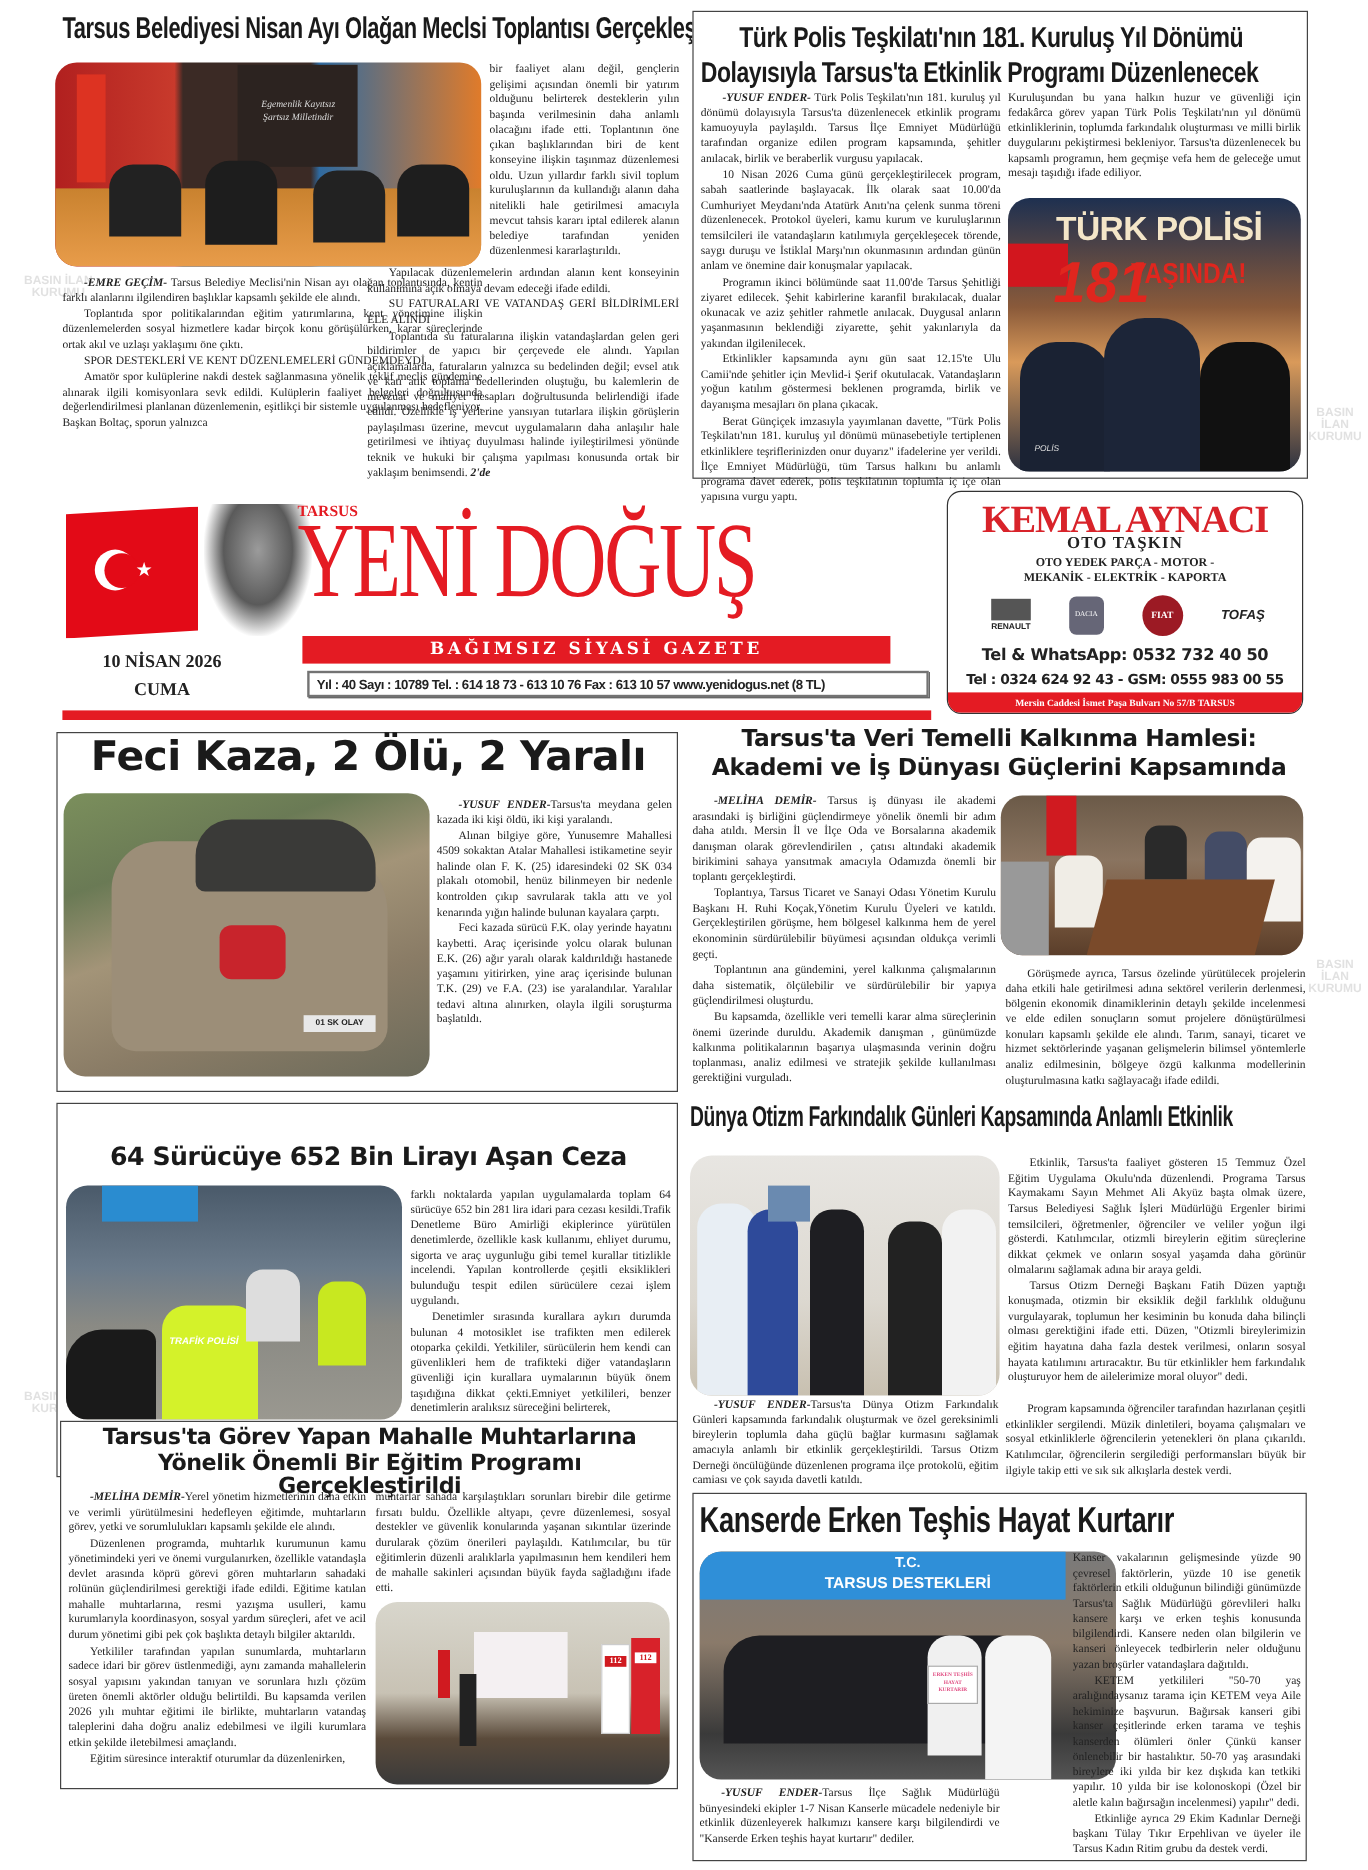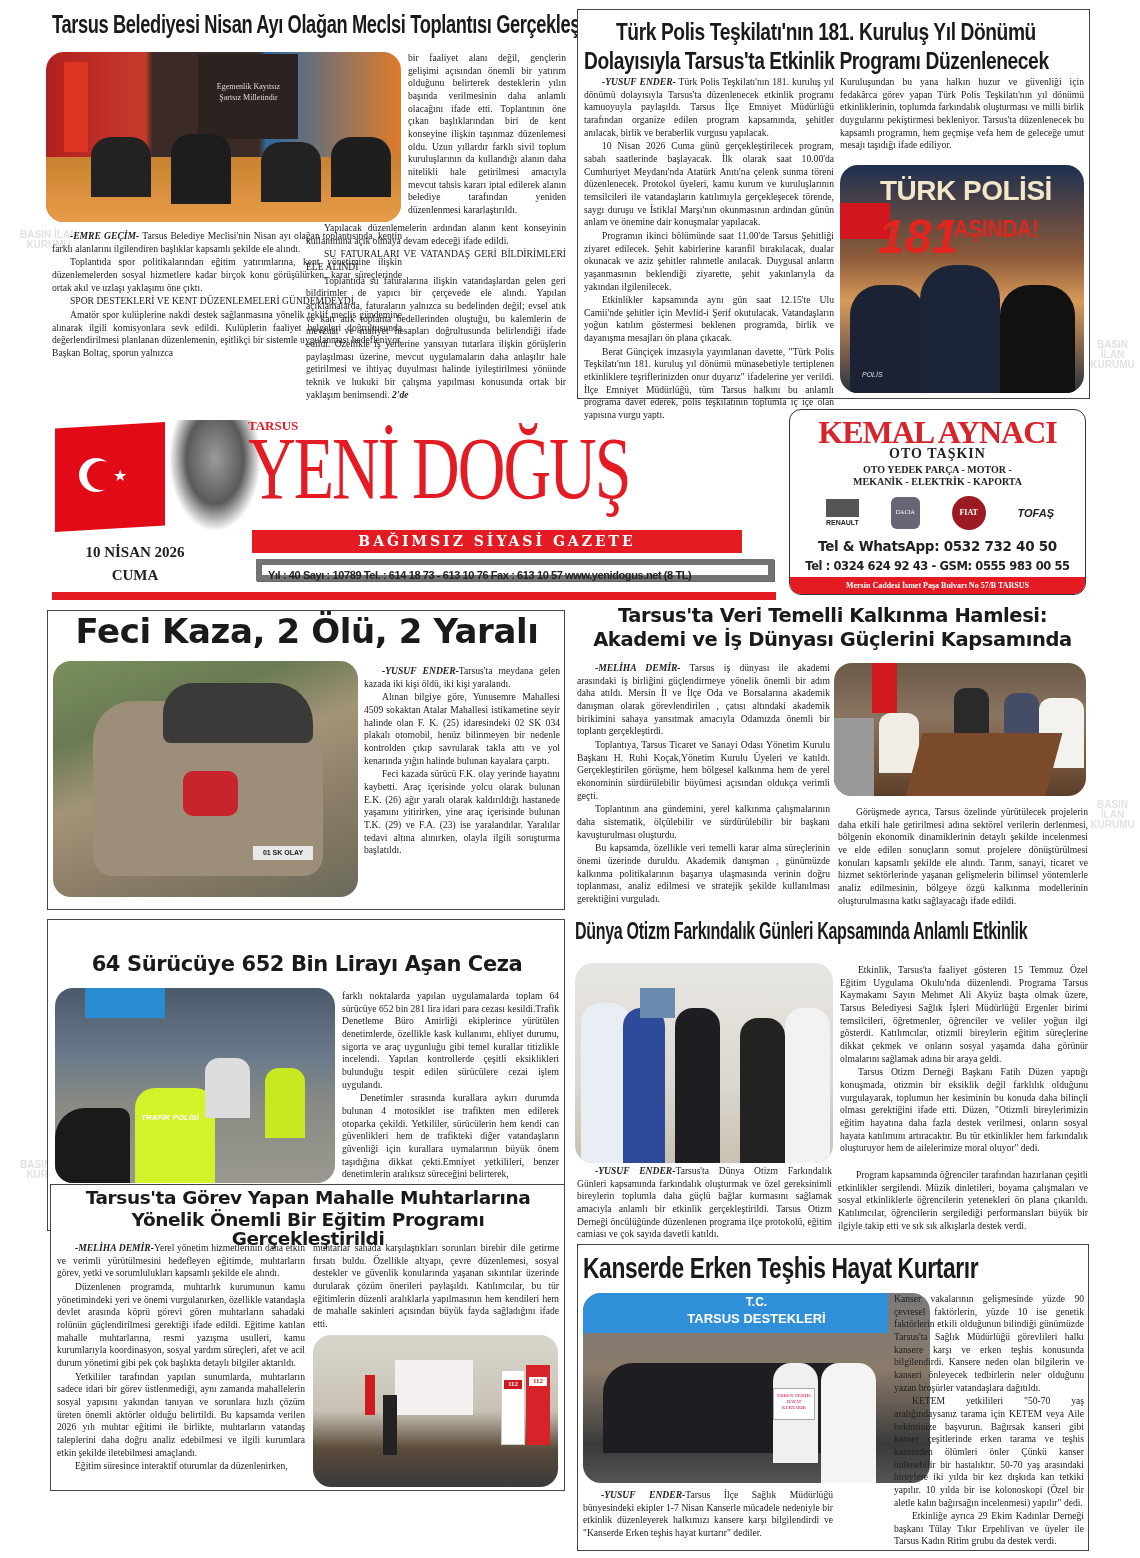--- a/index.html
+++ b/index.html
@@ -27,21 +27,21 @@
 <div class="watermark" style="left:20px;top:230px;"><span>BASIN İLAN</span><br><span>KURUMU</span></div>
 <div class="watermark" style="left:1085px;top:340px;"><span>BASIN İLAN</span><br><span>KURUMU</span></div>
 <div class="watermark" style="left:1085px;top:800px;"><span>BASIN İLAN</span><br><span>KURUMU</span></div>
 <div class="watermark" style="left:20px;top:1160px;"><span>BASIN İLAN</span><br><span>KURUMU</span></div>
 
 <div>
   <div class="abs head-cond" style="left:52px;top:8px;font-size:25px;transform:scaleX(0.73);">Tarsus Belediyesi Nisan Ayı Olağan Meclsi Toplantısı Gerçekleştirdi</div>
   <div class="photo" style="left:46px;top:52px;width:355px;height:170px;background:linear-gradient(90deg,#b1201f 0%,#c83a2c 28%,#3b2a25 30%,#3b2a25 60%,#2f6aa0 62%,#e07b2a 100%);">
     <div class="abs" style="left:0;right:0;bottom:0;height:65px;background:linear-gradient(#c9822f,#e89c4a);"></div>
     <div class="abs" style="left:152px;top:2px;width:100px;height:85px;background:#2c2320;"></div>
-    <div class="abs" style="left:160px;top:30px;width:85px;color:#ddd;font-size:8px;text-align:center;">Egemenlik Kayıtsız Şartsız Milletindir</div>
+    <div class="abs" style="left:160px;top:30px;width:85px;color:#ddd;font-style:italic;font-size:8px;text-align:center;">Egemenlik Kayıtsız Şartsız Milletindir</div>
     <div class="abs" style="left:45px;top:85px;width:60px;height:60px;background:#222;border-radius:20px 20px 0 0;"></div>
     <div class="abs" style="left:125px;top:82px;width:60px;height:70px;background:#1d1d1d;border-radius:20px 20px 0 0;"></div>
     <div class="abs" style="left:215px;top:90px;width:60px;height:60px;background:#222;border-radius:20px 20px 0 0;"></div>
     <div class="abs" style="left:285px;top:85px;width:60px;height:60px;background:#1e1e1e;border-radius:20px 20px 0 0;"></div>
     <div class="abs" style="left:18px;top:10px;width:24px;height:90px;background:#d32;"></div>
   </div>
   <div class="col" style="left:52px;top:230px;width:350px;">
     <p><span class="byline">-EMRE GEÇİM-</span><span> Tarsus Belediye Meclisi'nin Nisan ayı olağan toplantısında, kentin farklı alanlarını ilgilendiren başlıklar kapsamlı şekilde ele alındı.</span></p>
     <p>Toplantıda spor politikalarından eğitim yatırımlarına, kent yönetimine ilişkin düzenlemelerden sosyal hizmetlere kadar birçok konu görüşülürken, karar süreçlerinde ortak akıl ve uzlaşı yaklaşımı öne çıktı.</p>
     <p class="sub">SPOR DESTEKLERİ VE KENT DÜZENLEMELERİ GÜNDEMDEYDİ</p>
@@ -89,21 +89,21 @@
     <div class="abs" style="left:58px;top:46px;color:#fff;font-size:16px;line-height:1;">★</div>
   </div>
   <div class="abs" style="left:170px;top:420px;width:90px;height:110px;background:radial-gradient(ellipse at 50% 35%,#9b9b9b 0%,#5a5a5a 45%,rgba(255,255,255,0) 72%);"></div>
   <div class="abs" style="left:248px;top:417px;color:#e41b23;font-weight:bold;font-size:13px;font-family:'Liberation Serif',serif;">TARSUS</div>
   <div class="abs mast-title" style="left:248px;top:424px;font-size:66px;">YENİ DOĞUŞ</div>
   <div class="redbar" style="left:252px;top:530px;width:490px;height:23px;">
     <div style="color:#fff;font-family:'DejaVu Serif',serif;font-weight:bold;font-size:14px;text-align:center;line-height:23px;letter-spacing:3px;">BAĞIMSIZ SİYASİ GAZETE</div>
   </div>
   <div class="abs" style="left:60px;top:543px;width:150px;text-align:center;font-weight:bold;font-size:15px;font-family:'Liberation Serif',serif;">10 NİSAN 2026</div>
   <div class="abs" style="left:60px;top:566px;width:150px;text-align:center;font-weight:bold;font-size:15px;font-family:'Liberation Serif',serif;">CUMA</div>
-  <div class="abs" style="left:256px;top:559px;width:518px;height:22px;border:6px solid #737373;box-shadow:1px 1px 0 #666;font-weight:bold;font-size:11px;line-height:20px;padding-left:6px;white-space:nowrap;font-family:'Liberation Sans',sans-serif;letter-spacing:-0.4px;">Yıl : 40 Sayı : 10789  Tel. : 614 18 73 - 613 10 76 Fax : 613 10 57  www.yenidogus.net  (8 TL)</div>
+  <div class="abs" style="left:256px;top:559px;width:518px;height:22px;border:2px solid #737373;box-shadow:1px 1px 0 #666;font-weight:bold;font-size:11px;line-height:20px;padding-left:6px;white-space:nowrap;font-family:'Liberation Sans',sans-serif;letter-spacing:-0.4px;">Yıl : 40 Sayı : 10789  Tel. : 614 18 73 - 613 10 76 Fax : 613 10 57  www.yenidogus.net  (8 TL)</div>
   <div class="redbar" style="left:52px;top:592px;width:724px;height:8px;"></div>
 </div>
 
 <div class="ad" style="left:789px;top:409px;width:297px;height:186px;">
   <div class="abs" style="left:0;right:0;top:1px;text-align:center;color:#d8232a;font-family:'Liberation Serif',serif;font-weight:bold;font-size:32px;letter-spacing:-1px;">KEMAL AYNACI</div>
   <div class="abs" style="left:0;right:0;top:35px;text-align:center;font-family:'Liberation Serif',serif;font-weight:bold;font-size:14px;letter-spacing:1px;">OTO TAŞKIN</div>
   <div class="abs" style="left:0;right:0;top:53px;text-align:center;font-family:'Liberation Serif',serif;font-weight:bold;font-size:10px;">OTO YEDEK PARÇA - MOTOR -</div>
   <div class="abs" style="left:0;right:0;top:65px;text-align:center;font-family:Liberation Serif, serif;font-weight:bold;font-size:10px;">MEKANİK - ELEKTRİK - KAPORTA</div>
   <div class="abs" style="left:20px;top:82px;width:260px;height:42px;display:flex;justify-content:space-around;align-items:center;">
     <span style="font-size:7px;font-weight:bold;font-family:'Liberation Sans',sans-serif;border-top:18px solid #555;padding-top:1px;">RENAULT</span>
@@ -130,21 +130,21 @@
     <p>Feci kazada sürücü F.K. olay yerinde hayatını kaybetti. Araç içerisinde yolcu olarak bulunan E.K. (26) ağır yaralı olarak kaldırıldığı hastanede yaşamını yitirirken, yine araç içerisinde bulunan T.K. (29) ve F.A. (23) ise yaralandılar. Yaralılar tedavi altına alınırken, olayla ilgili soruşturma başlatıldı.</p>
   </div>
 </div>
 
 <div>
   <div class="abs head-black" style="left:575px;top:606px;width:515px;font-size:19.5px;">Tarsus'ta Veri Temelli Kalkınma Hamlesi:</div>
   <div class="abs head-black" style="left:575px;top:630px;width:515px;font-size:19.5px;">Akademi ve İş Dünyası Güçlerini Kapsamında</div>
   <div class="col" style="left:577px;top:662px;width:253px;">
     <p><span class="byline">-MELİHA DEMİR-</span><span> Tarsus iş dünyası ile akademi arasındaki iş birliğini güçlendirmeye yönelik önemli bir adım daha atıldı.  Mersin İl ve İlçe Oda ve Borsalarına akademik danışman olarak görevlendirilen , çatısı altındaki akademik birikimini sahaya yansıtmak amacıyla Odamızda önemli bir toplantı gerçekleştirdi.</span></p>
     <p>Toplantıya,  Tarsus Ticaret ve Sanayi Odası Yönetim Kurulu Başkanı H. Ruhi Koçak,Yönetim Kurulu Üyeleri ve katıldı. Gerçekleştirilen görüşme, hem bölgesel kalkınma hem de yerel ekonominin sürdürülebilir büyümesi açısından oldukça verimli geçti.</p>
-    <p>Toplantının ana gündemini, yerel kalkınma çalışmalarının daha sistematik, ölçülebilir ve sürdürülebilir bir başkanı kavuşturulması oluşturdu.</p>
+    <p>Toplantının ana gündemini, yerel kalkınma çalışmalarının daha sistematik, ölçülebilir ve sürdürülebilir bir yapıya güçlendirilmesi oluşturdu.</p>
     <p>Bu kapsamda, özellikle veri temelli karar alma süreçlerinin önemi üzerinde duruldu. Akademik danışman , günümüzde kalkınma politikalarının başarıya ulaşmasında verinin doğru toplanması, analiz edilmesi ve stratejik şekilde kullanılması gerektiğini vurguladı.</p>
   </div>
   <div class="photo" style="left:834px;top:663px;width:252px;height:133px;background:linear-gradient(#6b5a48 0%,#8a7460 40%,#7b5a40 70%,#5a3e2a 100%);">
     <div class="abs" style="left:38px;top:0;width:25px;height:50px;background:#d01a20;"></div>
     <div class="abs" style="left:0;top:55px;width:40px;height:78px;background:#999;"></div>
     <div class="abs" style="left:45px;top:50px;width:40px;height:60px;background:#f0ede6;border-radius:12px 12px 0 0;"></div>
     <div class="abs" style="left:120px;top:25px;width:35px;height:45px;background:#2a2a2a;border-radius:12px 12px 0 0;"></div>
     <div class="abs" style="left:170px;top:30px;width:35px;height:45px;background:#444c66;border-radius:12px 12px 0 0;"></div>
     <div class="abs" style="left:205px;top:35px;width:45px;height:70px;background:#f4f2ee;border-radius:12px 12px 0 0;"></div>
     <div class="abs" style="left:80px;top:70px;width:140px;height:63px;background:#7a4a2a;transform:skewX(-15deg);"></div>

